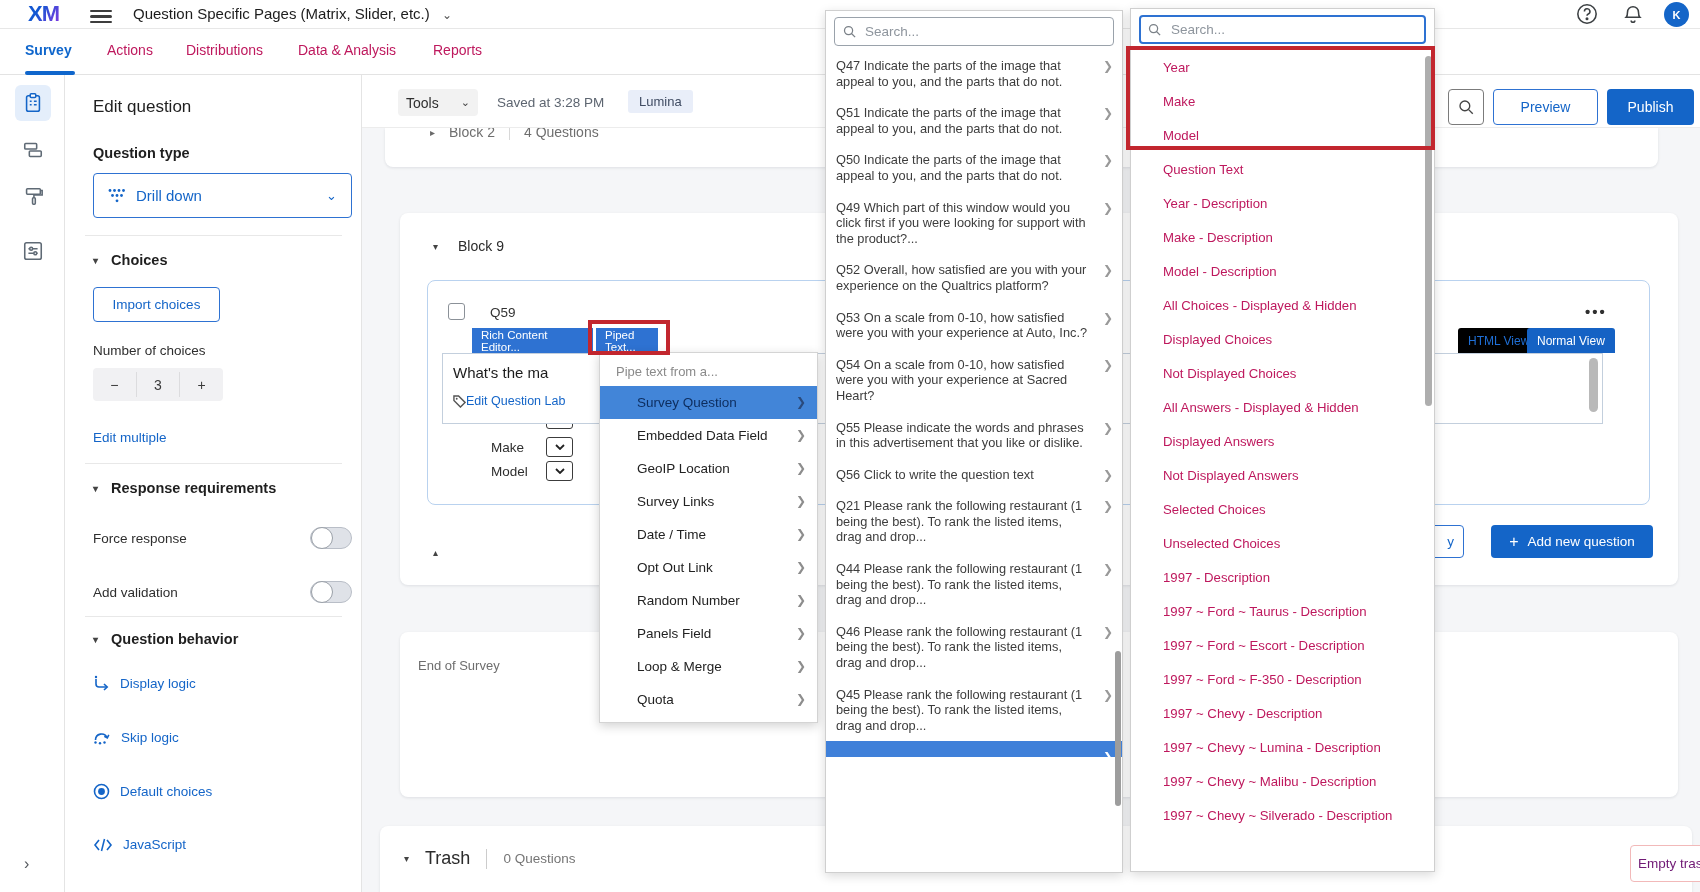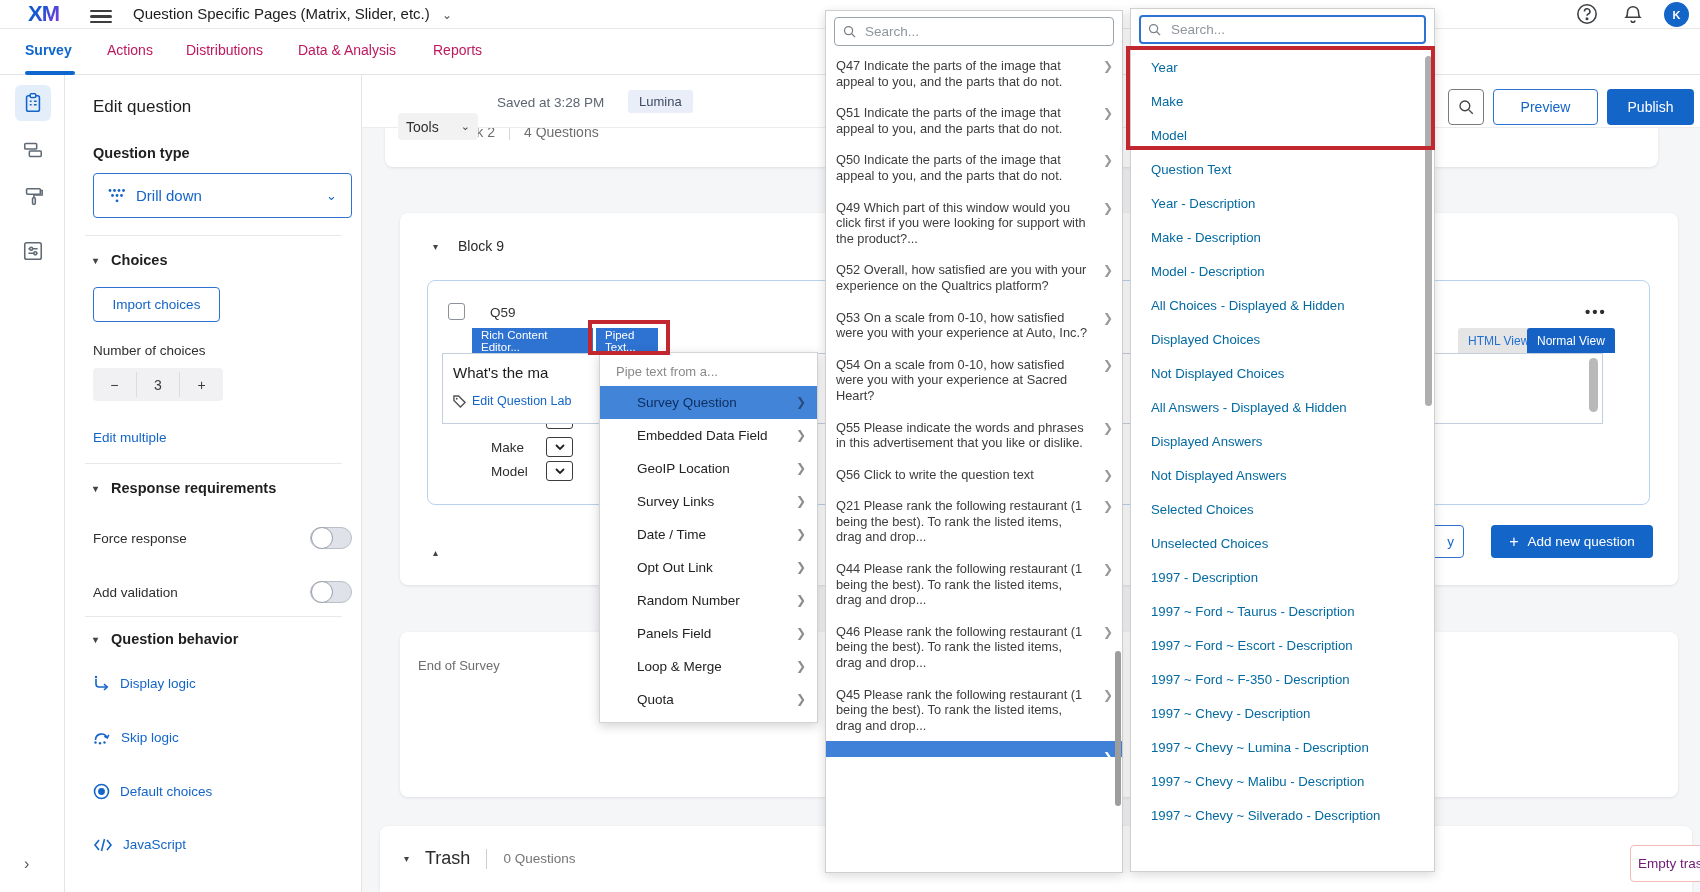--- a/index.html
+++ b/index.html
@@ -49,21 +49,21 @@
   .stepper > div { flex:1; display:flex; align-items:center; justify-content:center; font-size:14px; color:#3a3a3a; cursor:pointer; }
   .stepper .sep { width:1px; flex:none; background:#dcdcde; margin:4px 0; }
   .link-blue { color:#1465c8; font-size:13.5px; cursor:pointer; }
   .toggle { position:absolute; left:245px; width:42px; height:22px; border-radius:11px; background:#dfe2e8; border:1px solid #b9bec7; cursor:pointer; }
   .toggle .knob { position:absolute; left:0px; top:-1px; width:22px; height:22px; border-radius:50%; background:#fff; border:1px solid #9aa0a8; }
   .qb-item { position:absolute; left:28px; display:flex; align-items:center; gap:10px; color:#1465c8; font-size:13.5px; cursor:pointer; }
 
   
   #toolbar-band { position:absolute; left:362px; top:75px; width:1338px; height:53px; background:#fff; border-bottom:1px solid #ececec; z-index:3; }
   .tools-btn { position:absolute; left:36px; top:14px; width:80px; height:27px; background:#f2f2f2; border-radius:4px; font-size:14px; color:#2f2f2f;
-               display:flex; align-items:center; justify-content:center; gap:22px; cursor:pointer;margin-top:24px; }
+               display:flex; align-items:center; justify-content:center; gap:22px; cursor:pointer; }
   .tools-btn .chev { font-size:11px; color:#444; }
   .saved-text { position:absolute; left:135px; top:20px; font-size:13.5px; color:#5d6570; }
   .draft-badge { position:absolute; left:266px; top:15px; padding:4px 11px; background:#e9eef9; border-radius:3px; font-size:13px; color:#404c63; }
 
   .card { background:#fff; border-radius:8px; box-shadow:0 1px 3px rgba(20,30,50,.10); }
   #block2 { position:absolute; left:385px; top:128px; width:1273px; height:39px; border-radius:0 0 8px 8px; background:#fff;
             box-shadow:0 1px 3px rgba(20,30,50,.10); overflow:hidden; z-index:2; }
   #block2 .row { margin:-11px 0 0 45px; font-size:14px; color:#4a4a4a; opacity:.8; display:flex; align-items:center; height:30px; gap:14px; }
   #block2 .vsep { width:1px; height:16px; background:#cfcfcf; }
 
@@ -72,24 +72,24 @@
   .tri-down { font-size:10px; color:#444; }
   .tri-up { font-size:10px; color:#444; }
   #q59card { position:absolute; left:27px; top:67px; width:1223px; height:225px; border:1px solid #b9d2ef; border-radius:8px; background:#fff; }
   .q-check { position:absolute; left:20px; top:22px; width:17px; height:17px; border:1.6px solid #8b9198; border-radius:3px; background:#fff; cursor:pointer; }
   .q-id { position:absolute; left:62px; top:24px; font-size:13.5px; color:#333; }
 
   .rce-tab { position:absolute; top:47px; height:25px; background:#2e72d2; color:#fff; font-size:11.5px; display:flex; align-items:center;
              padding:0 9px; cursor:pointer; }
   .editor-box { position:absolute; left:14px; top:72px; width:1161px; height:71px; background:#fff; border:1px solid #c3cfdd; z-index:2; }
   .editor-box .qtext { position:absolute; left:10px; top:10px; font-size:15px; color:#1c1c1c; }
-  .editor-box .editlbl { position:absolute; left:10px; top:40px; display:flex; align-items:center; gap:6px; color:#1465c8; font-size:12.5px; cursor:pointer; }
+  .editor-box .editlbl { position:absolute; left:10px; top:40px; display:flex; align-items:center; color:#1465c8; font-size:12.5px; cursor:pointer; }
   .editor-scroll { position:absolute; right:4px; top:4px; width:9px; height:54px; background:#b9b9b9; border-radius:5px; }
   .view-tab { position:absolute; top:47px; height:25px; font-size:12px; display:flex; align-items:center; padding:0 10px; border-radius:3px 3px 0 0; cursor:pointer; }
-  .view-tab.html { left:1030px; background:#e5e5e5; color:#1f6fd6; }
+  .view-tab.html { left:1030px; background:#000000; color:#1f6fd6; }
   .view-tab.normal { left:1099px; background:#1562c4; color:#fff; }
 
   .mini-select { position:absolute; width:27px; height:20px; border:1.5px solid #3c3c3c; border-radius:3px; background:#fff;
                  display:flex; align-items:center; justify-content:center; cursor:pointer; }
   .field-label { position:absolute; font-size:13.5px; color:#2e2e2e; }
 
   .copy-partial { position:absolute; left:1398px; top:525px; width:66px; height:33px; border:1px solid #2e72d2; border-radius:4px; background:#fff;
                   color:#1465c8; font-size:13.5px; display:flex; align-items:center; justify-content:flex-end; padding-right:9px; z-index:5; cursor:pointer; }
   .add-q-btn { position:absolute; left:1491px; top:525px; width:162px; height:33px; background:#1465c8; border-radius:4px; color:#fff; font-size:13.5px;
                display:flex; align-items:center; justify-content:center; gap:9px; z-index:5; cursor:pointer; }
@@ -136,21 +136,21 @@
   .search-input::placeholder { color:#8e959d; }
   .q-item { position:relative; padding:8px 34px 8px 10px; font-size:12.8px; line-height:15.6px; color:#3d3d3d; cursor:pointer; }
   .q-item .chev { position:absolute; right:9px; top:9px; color:#999; font-size:12px; }
   .q-item.sel { background:#3f80d9; color:#fff; }
   .q-item.sel .chev { color:#fff; }
   .qlist-scroll { position:absolute; right:1px; top:640px; width:6px; height:155px; background:#9d9d9d; border-radius:3px; z-index:31; }
 
   
   #fieldpanel { position:absolute; left:1130px; top:8px; width:305px; height:864px; background:#fff; border:1px solid #cfcfcf;
                 box-shadow:0 3px 10px rgba(0,0,0,.15); z-index:40; }
-  .f-item { height:34px; line-height:34px; padding-left:20px; font-size:13.2px; color:#0369a1; white-space:nowrap; cursor:pointer; }
+  .f-item { height:34px; line-height:34px; padding-left:32px; font-size:13.2px; color:#be185d; white-space:nowrap; cursor:pointer; }
   #fieldlist { position:absolute; left:0; top:42px; width:100%; }
   .fpanel-scroll { position:absolute; right:2px; top:47px; width:7px; height:350px; background:#aeaeae; border-radius:4px; z-index:41; }
 
   
   .red-box { position:absolute; border:4px solid #c2262e; background:transparent; }
   #redbox-piped { left:588px; top:320px; width:82px; height:35px; z-index:25; }
   #redbox-fields { left:1126px; top:46px; width:309px; height:104px; z-index:50; }
 </style>
 </head>
 <body>

